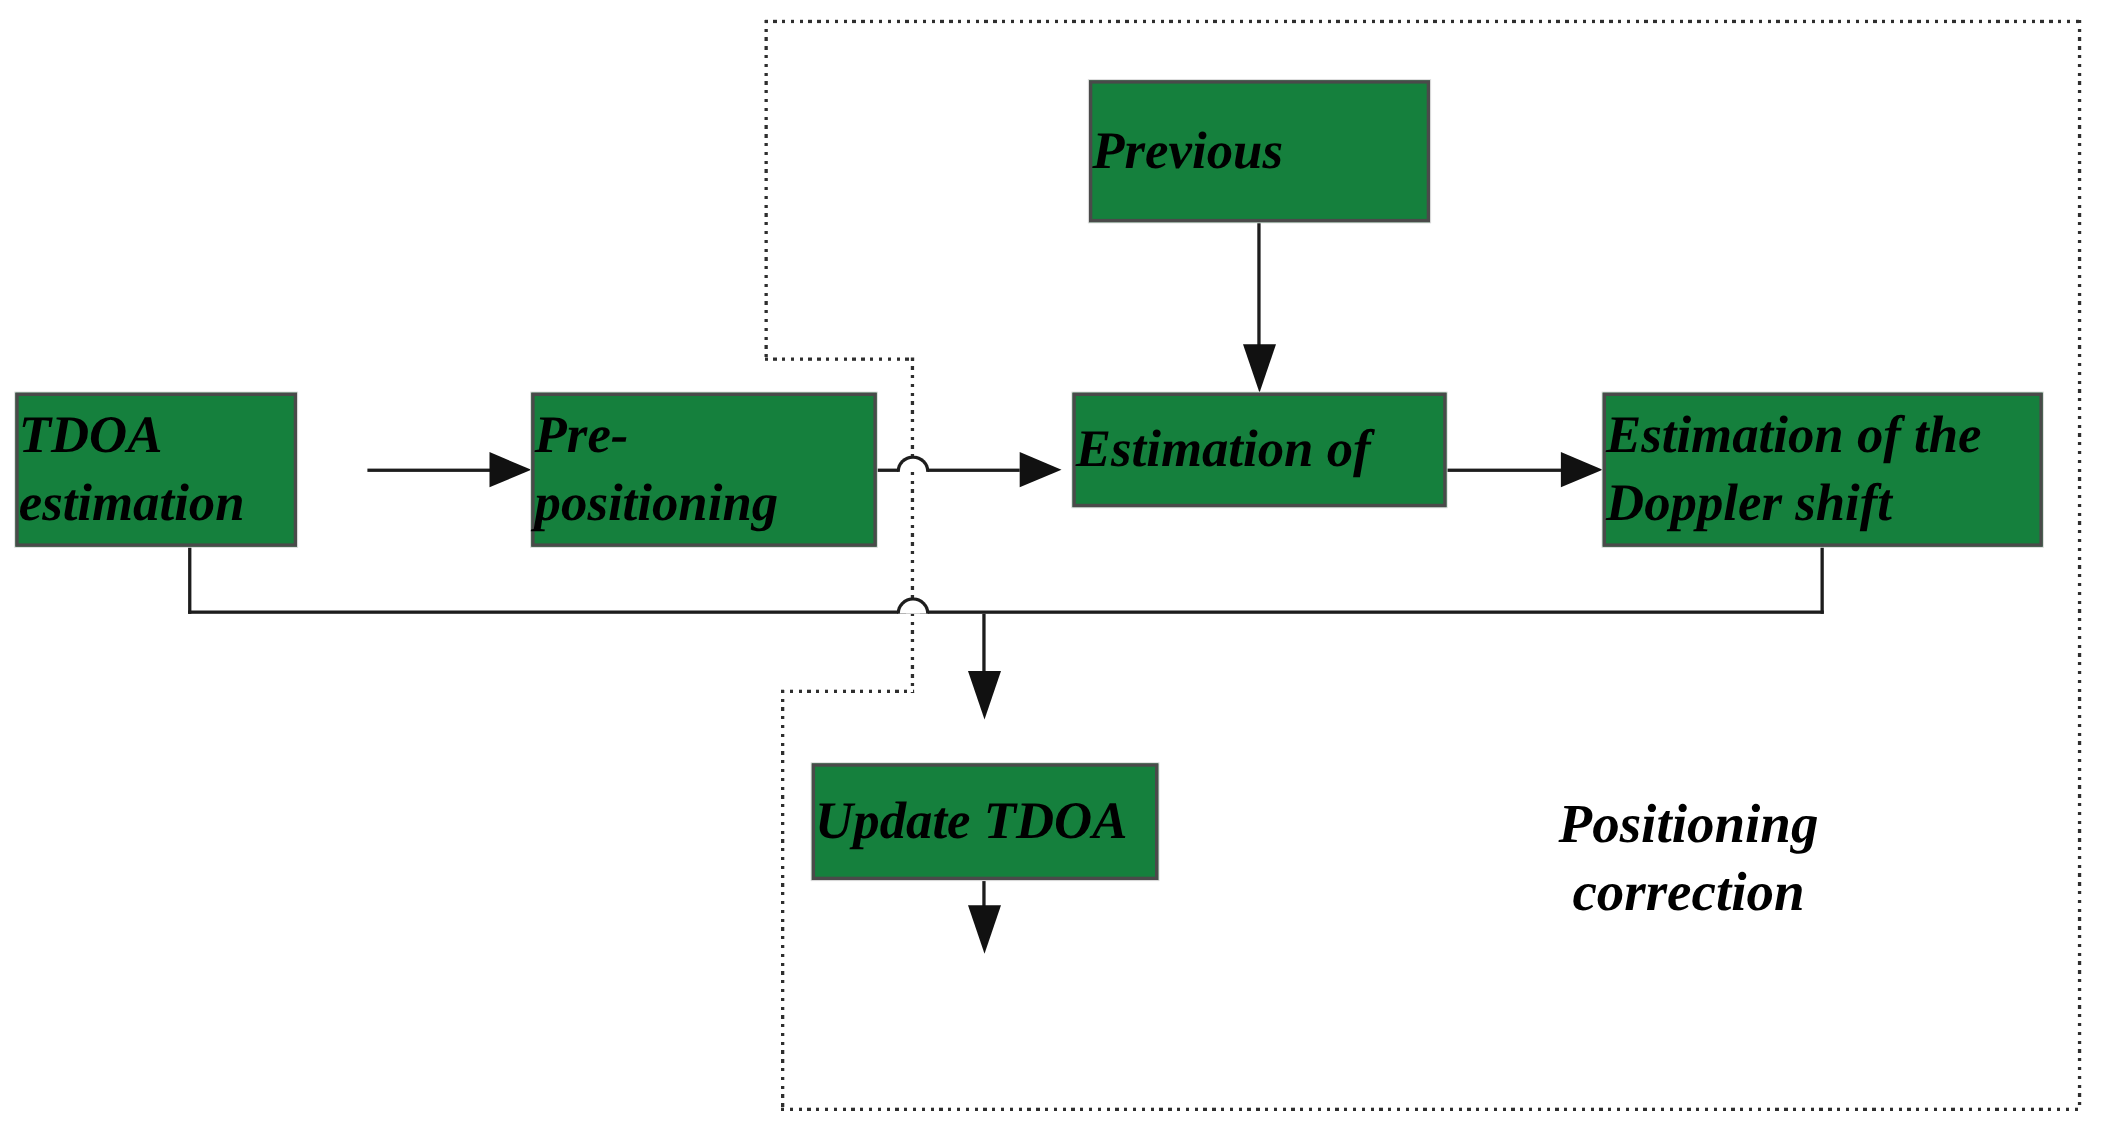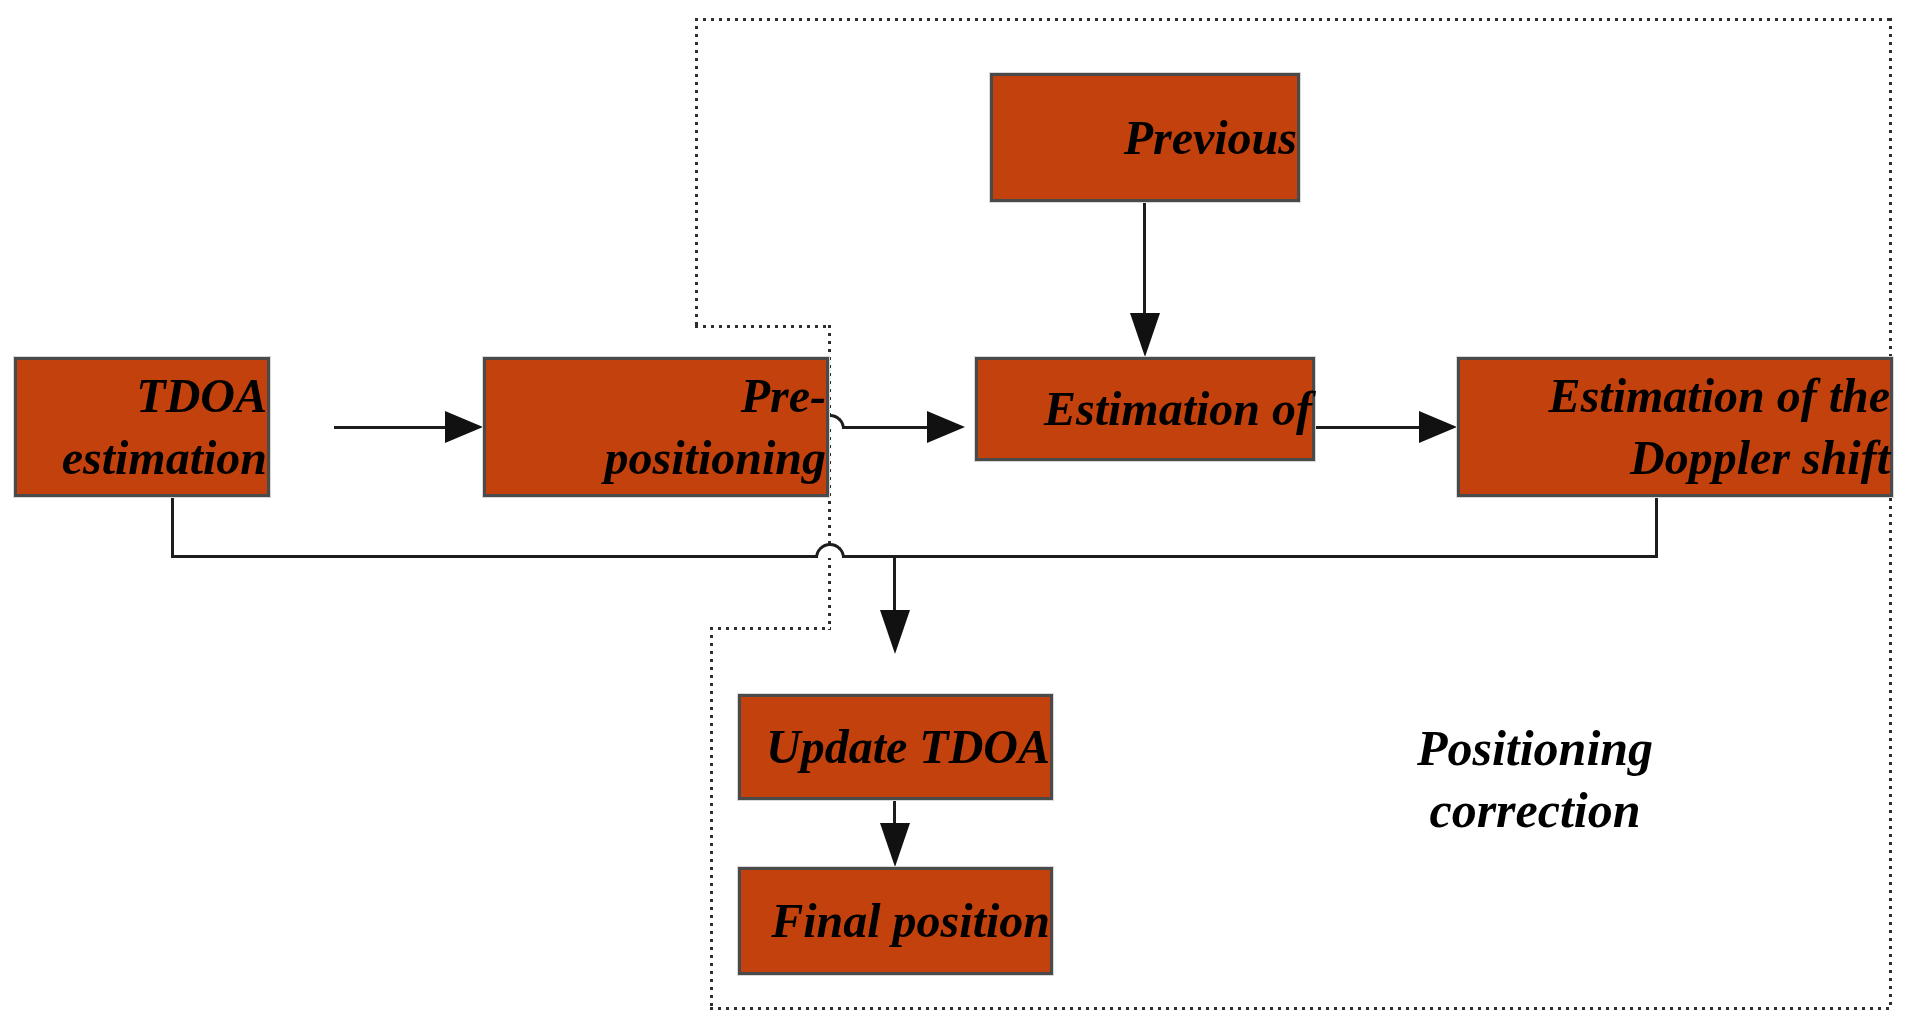--- a/index.html
+++ b/index.html
@@ -2,22 +2,22 @@
 <html><head>
 <meta charset="utf-8">
 <style>
   * { margin:0; padding:0; box-sizing:border-box; }
   html,body { background:#ffffff; }
   .canvas {
     position:relative; width:1916px; height:1029px; background:#ffffff;
     font-family:"Liberation Serif", serif; overflow:hidden;
   }
   .box {
-    position:absolute; background:#c2410c; border:3px solid #4a4a4a;
-    display:flex; flex-direction:column; align-items:flex-end; justify-content:center;
+    position:absolute; background:#15803d; border:3px solid #4a4a4a;
+    display:flex; flex-direction:column; align-items:flex-start; justify-content:center;
     text-align:center; font-weight:bold; font-style:italic; font-size:48px;
     line-height:62px; color:#000000; z-index:3; box-shadow:0 0 0 1px #d8d8d8;
   }
   .hline { position:absolute; height:3px; background:#1d1d1d; z-index:1; }
   .vline { position:absolute; width:3px; background:#1d1d1d; z-index:1; }
   .arrow-right {
     position:absolute; width:0; height:0; z-index:2;
     border-top:16px solid transparent; border-bottom:16px solid transparent;
     border-left:38px solid #111111;
   }
@@ -79,44 +79,41 @@
   <div class="arrow-down" style="left:880px; top:610px;"></div>
 
   <div class="vline" style="left:893px; top:760px; height:65px;"></div>
   <div class="arrow-down" style="left:880px; top:823px;"></div>
 
   <div class="box" style="left:14px; top:357px; width:256px; height:140px;">
     <span>TDOA</span>
     <span>estimation</span>
   </div>
 
-  <div class="box" style="left:483px; top:357px; width:346px; height:140px;padding-left:45px;">
+  <div class="box" style="left:483px; top:357px; width:314px; height:140px;">
     <span>Pre-</span>
     <span>positioning</span>
   </div>
 
   <div class="box" style="left:990px; top:73px; width:310px; height:129px;">
     <span>Previous</span>
   </div>
 
   <div class="box" style="left:975px; top:357px; width:340px; height:104px;">
     <span>Estimation of</span>
   </div>
 
-  <div class="box" style="left:1457px; top:357px; width:436px; height:140px;">
+  <div class="box" style="left:1457px; top:357px; width:400px; height:140px;">
     <span>Estimation of the</span>
     <span>Doppler shift</span>
   </div>
 
   <div class="box" style="left:738px; top:654px; width:315px; height:106px;margin-top:40px;">
     <span>Update TDOA</span>
   </div>
 
-  <div class="box" style="left:738px; top:867px; width:315px; height:108px;">
-    <span>Final position</span>
-  </div>
 
   <div class="region-label" style="left:1335px; top:717px; width:400px;">
     <div>Positioning</div>
     <div>correction</div>
   </div>
 
 </div>
 
 </body></html>

